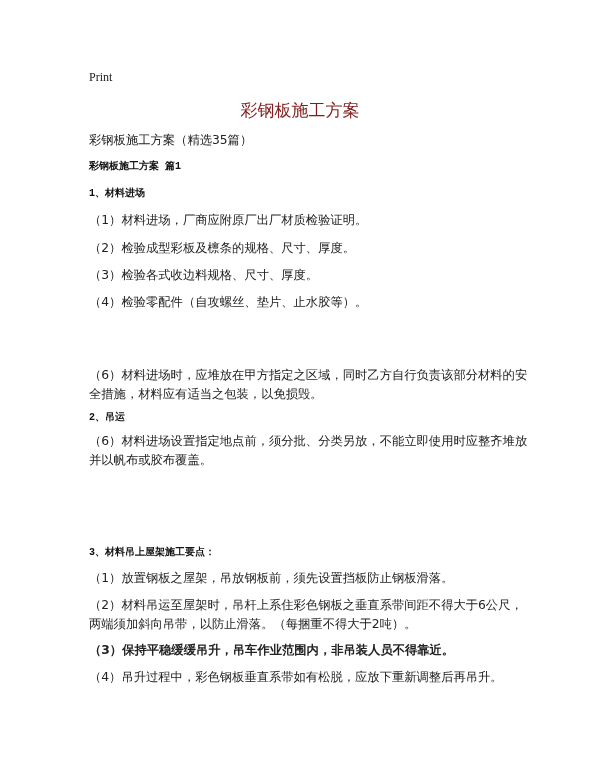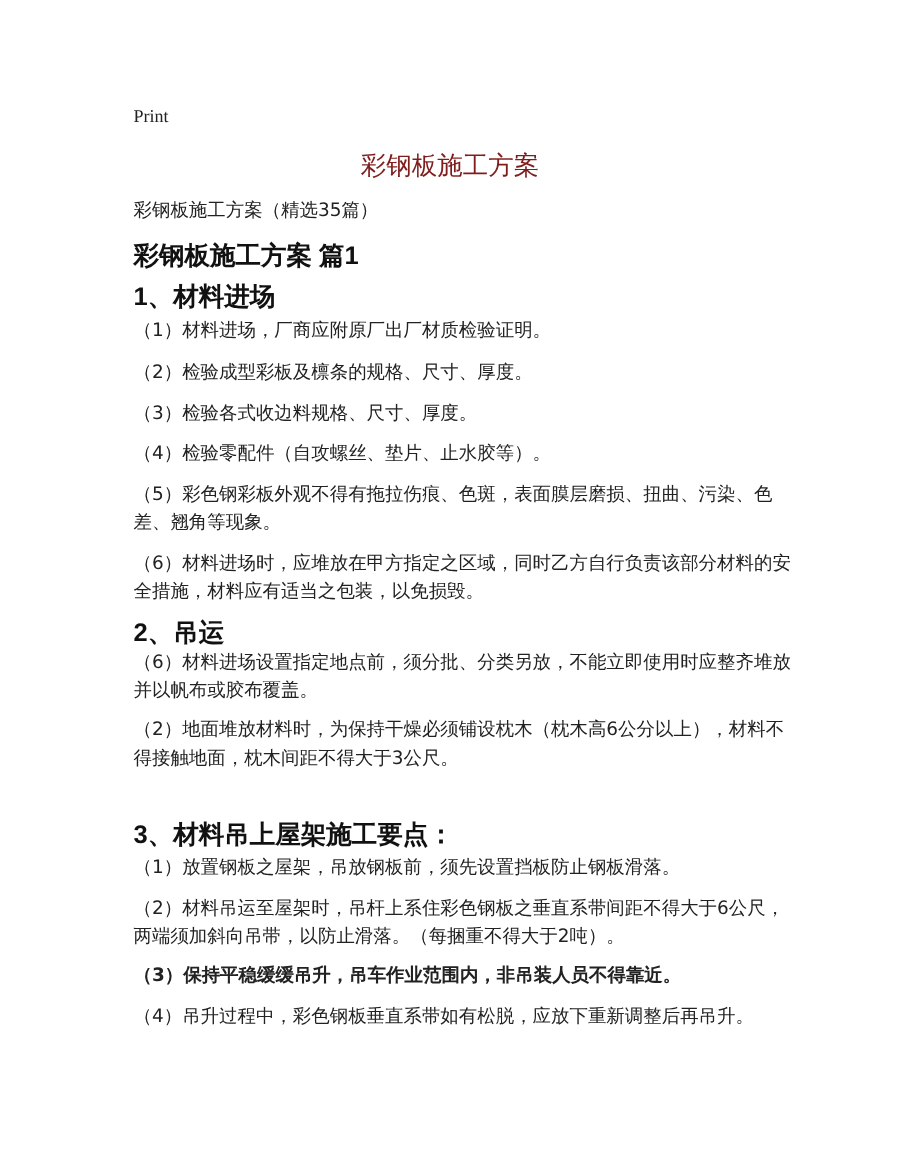--- a/index.html
+++ b/index.html
@@ -2,43 +2,41 @@
 <html><head>
   <meta charset="utf-8">
   <style>
     html, body { margin: 0; padding: 0; background: #ffffff; }
     body { width: 600px; height: 776px; position: relative; overflow: hidden; color: #111; }
     .page { position: absolute; left: 0; top: 0; width: 600px; height: 768px; }
     .abs { position: absolute; white-space: nowrap; }
     .print { left: 89px; top: 70px; font-family: "Liberation Serif", "DejaVu Serif", serif; font-size: 12px; color: #222; }
     .title { left: 0; width: 600px; top: 99px; text-align: center; font-family: "DejaVu Sans", "Liberation Sans", sans-serif; font-size: 17px; color: #7f1d1d; }
     .body-text { font-family: "DejaVu Sans", "Liberation Sans", sans-serif; font-size: 12.3px; color: #222; line-height: 19px; }
-    .heading { font-family: Liberation Sans, sans-serif; font-size: 17px; font-weight: bold; color: #111; }
+    .heading { font-family: Liberation Mono, monospace; font-size: 10px; font-weight: bold; color: #111; }
     .para { position: absolute; left: 89px; width: 440px; white-space: normal; }
   </style>
 </head>
 <body>
 
 <div class="page">
   <div class="abs print">Print</div>
   <div class="abs title">彩钢板施工方案</div>
 
   <div class="abs body-text" style="left:89px; top:131px;">彩钢板施工方案（精选35篇）</div>
   <div class="abs heading" style="left:89px; top:159px;">彩钢板施工方案 篇1</div>
 
   <div class="abs heading" style="left:89px; top:186px;">1、材料进场</div>
   <div class="para body-text" style="top:211px;">（1）材料进场，厂商应附原厂出厂材质检验证明。</div>
   <div class="para body-text" style="top:239px;">（2）检验成型彩板及檩条的规格、尺寸、厚度。</div>
   <div class="para body-text" style="top:266px;">（3）检验各式收边料规格、尺寸、厚度。</div>
   <div class="para body-text" style="top:293px;">（4）检验零配件（自攻螺丝、垫片、止水胶等）。</div>
-  <div class="para body-text" style="top:320px;">（5）彩色钢彩板外观不得有拖拉伤痕、色斑，表面膜层磨损、扭曲、污染、色差、翘角等现象。</div>
   <div class="para body-text" style="top:366px;">（6）材料进场时，应堆放在甲方指定之区域，同时乙方自行负责该部分材料的安全措施，材料应有适当之包装，以免损毁。</div>
 
   <div class="abs heading" style="left:89px; top:410px;">2、吊运</div>
   <div class="para body-text" style="top:432px;">（6）材料进场设置指定地点前，须分批、分类另放，不能立即使用时应整齐堆放并以帆布或胶布覆盖。</div>
-  <div class="para body-text" style="top:477px;">（2）地面堆放材料时，为保持干燥必须铺设枕木（枕木高6公分以上），材料不得接触地面，枕木间距不得大于3公尺。</div>
 
   <div class="abs heading" style="left:89px; top:545px;">3、材料吊上屋架施工要点：</div>
   <div class="para body-text" style="top:569px;">（1）放置钢板之屋架，吊放钢板前，须先设置挡板防止钢板滑落。</div>
   <div class="para body-text" style="top:596px;">（2）材料吊运至屋架时，吊杆上系住彩色钢板之垂直系带间距不得大于6公尺，两端须加斜向吊带，以防止滑落。（每捆重不得大于2吨）。</div>
   <div class="para body-text" style="top:641px;font-weight:bold;">（3）保持平稳缓缓吊升，吊车作业范围内，非吊装人员不得靠近。</div>
   <div class="para body-text" style="top:668px;">（4）吊升过程中，彩色钢板垂直系带如有松脱，应放下重新调整后再吊升。</div>
 </div>
 
 </body></html>

